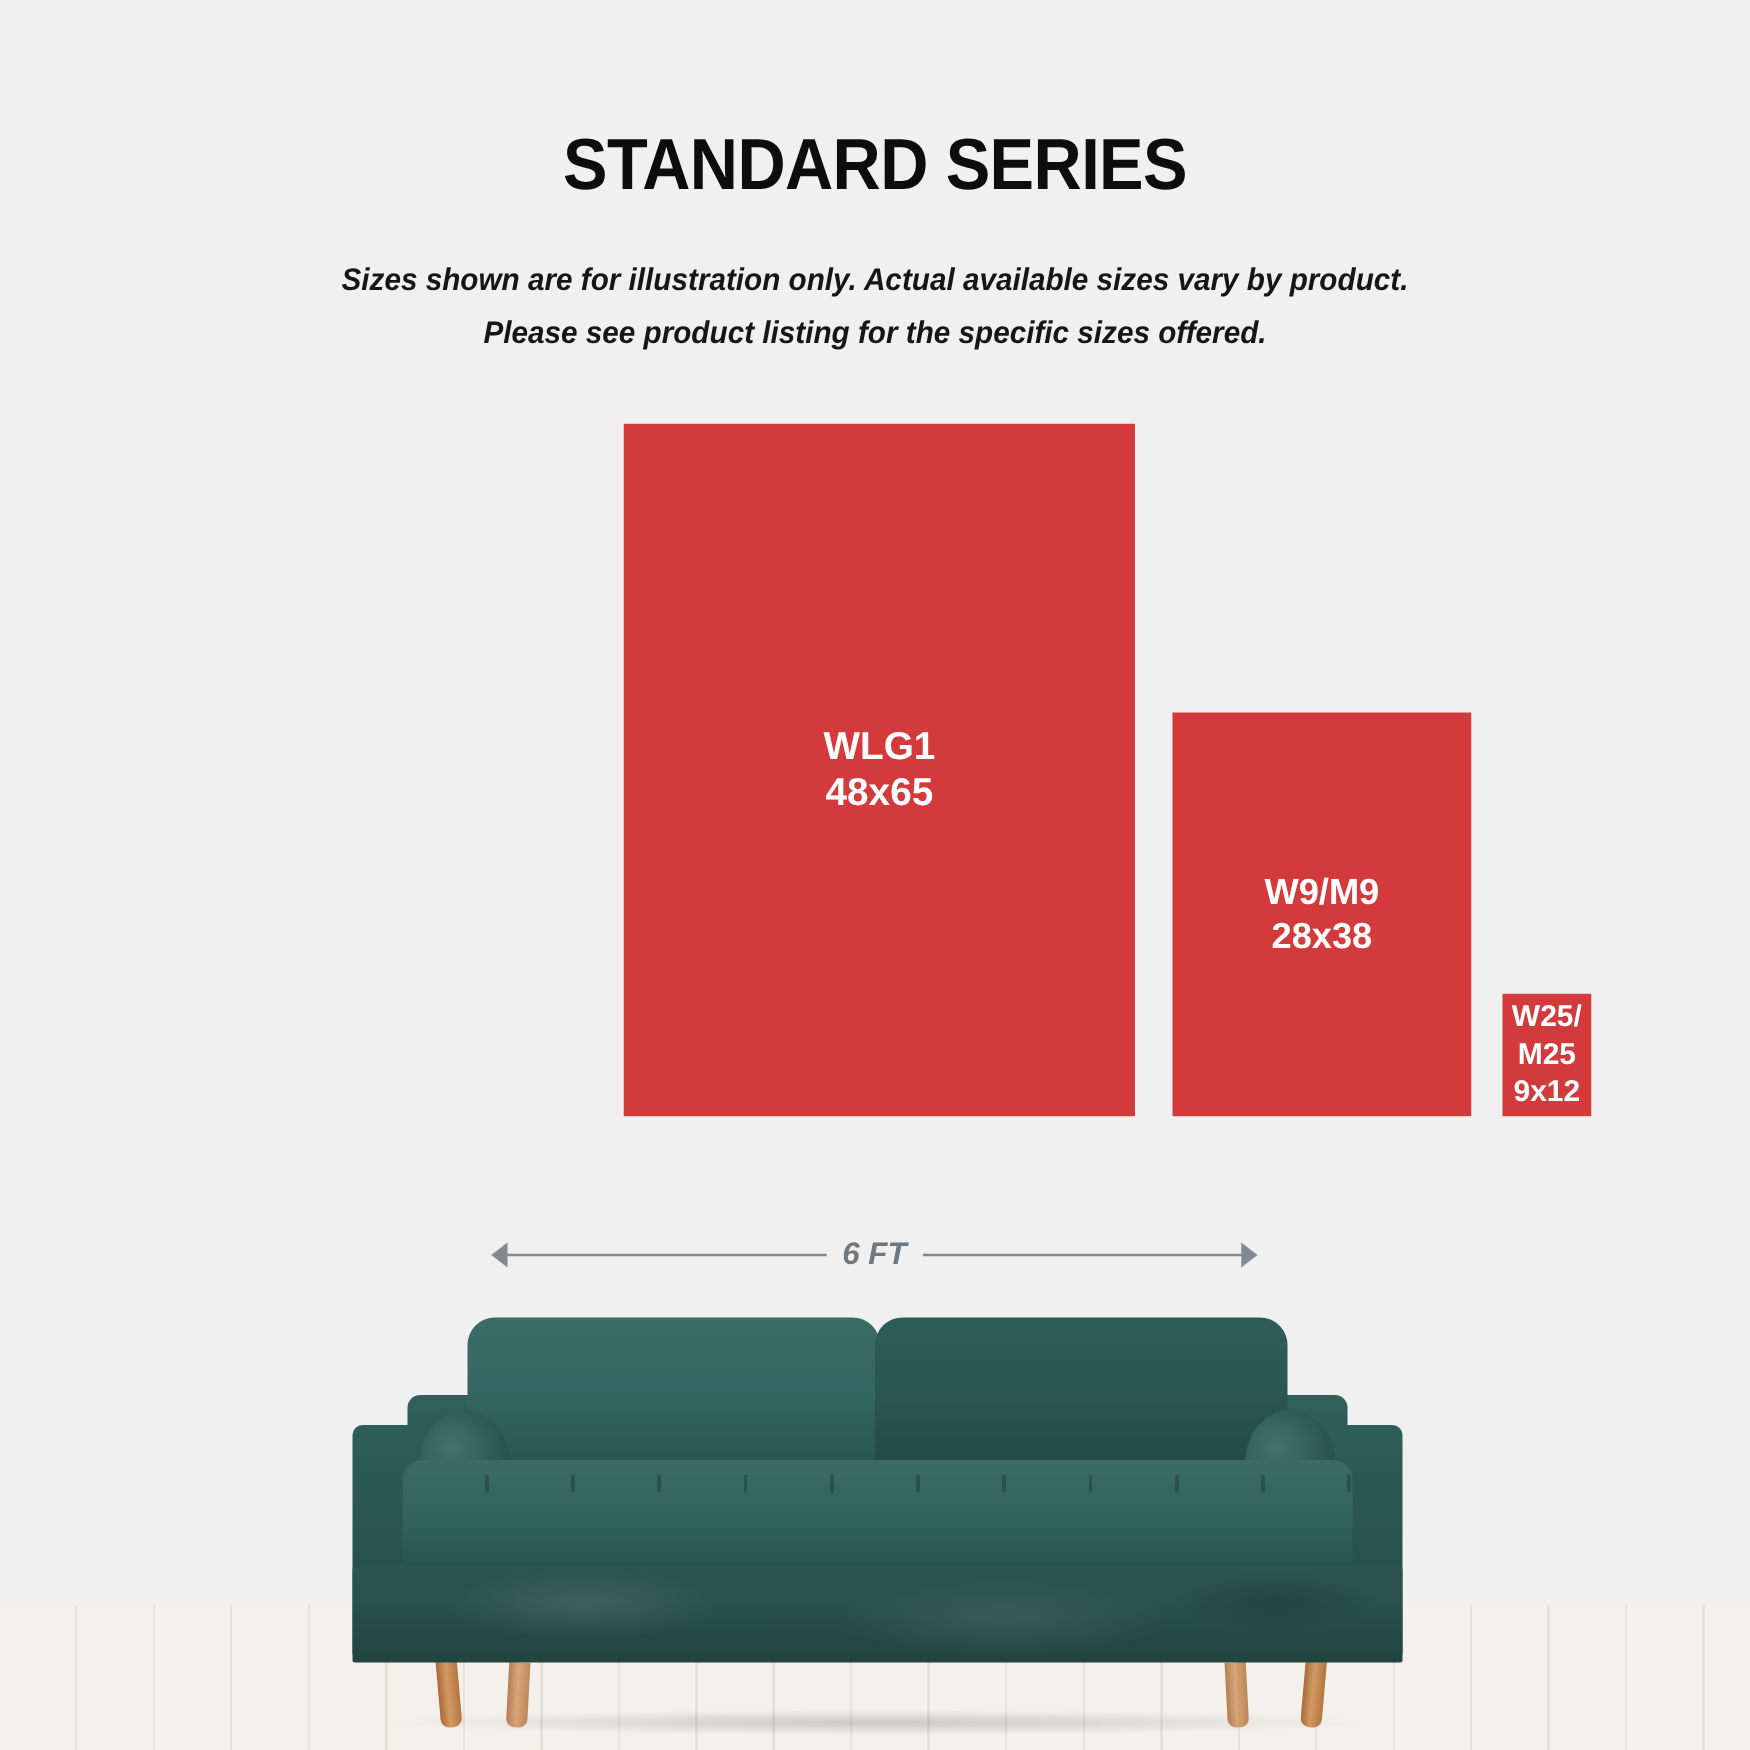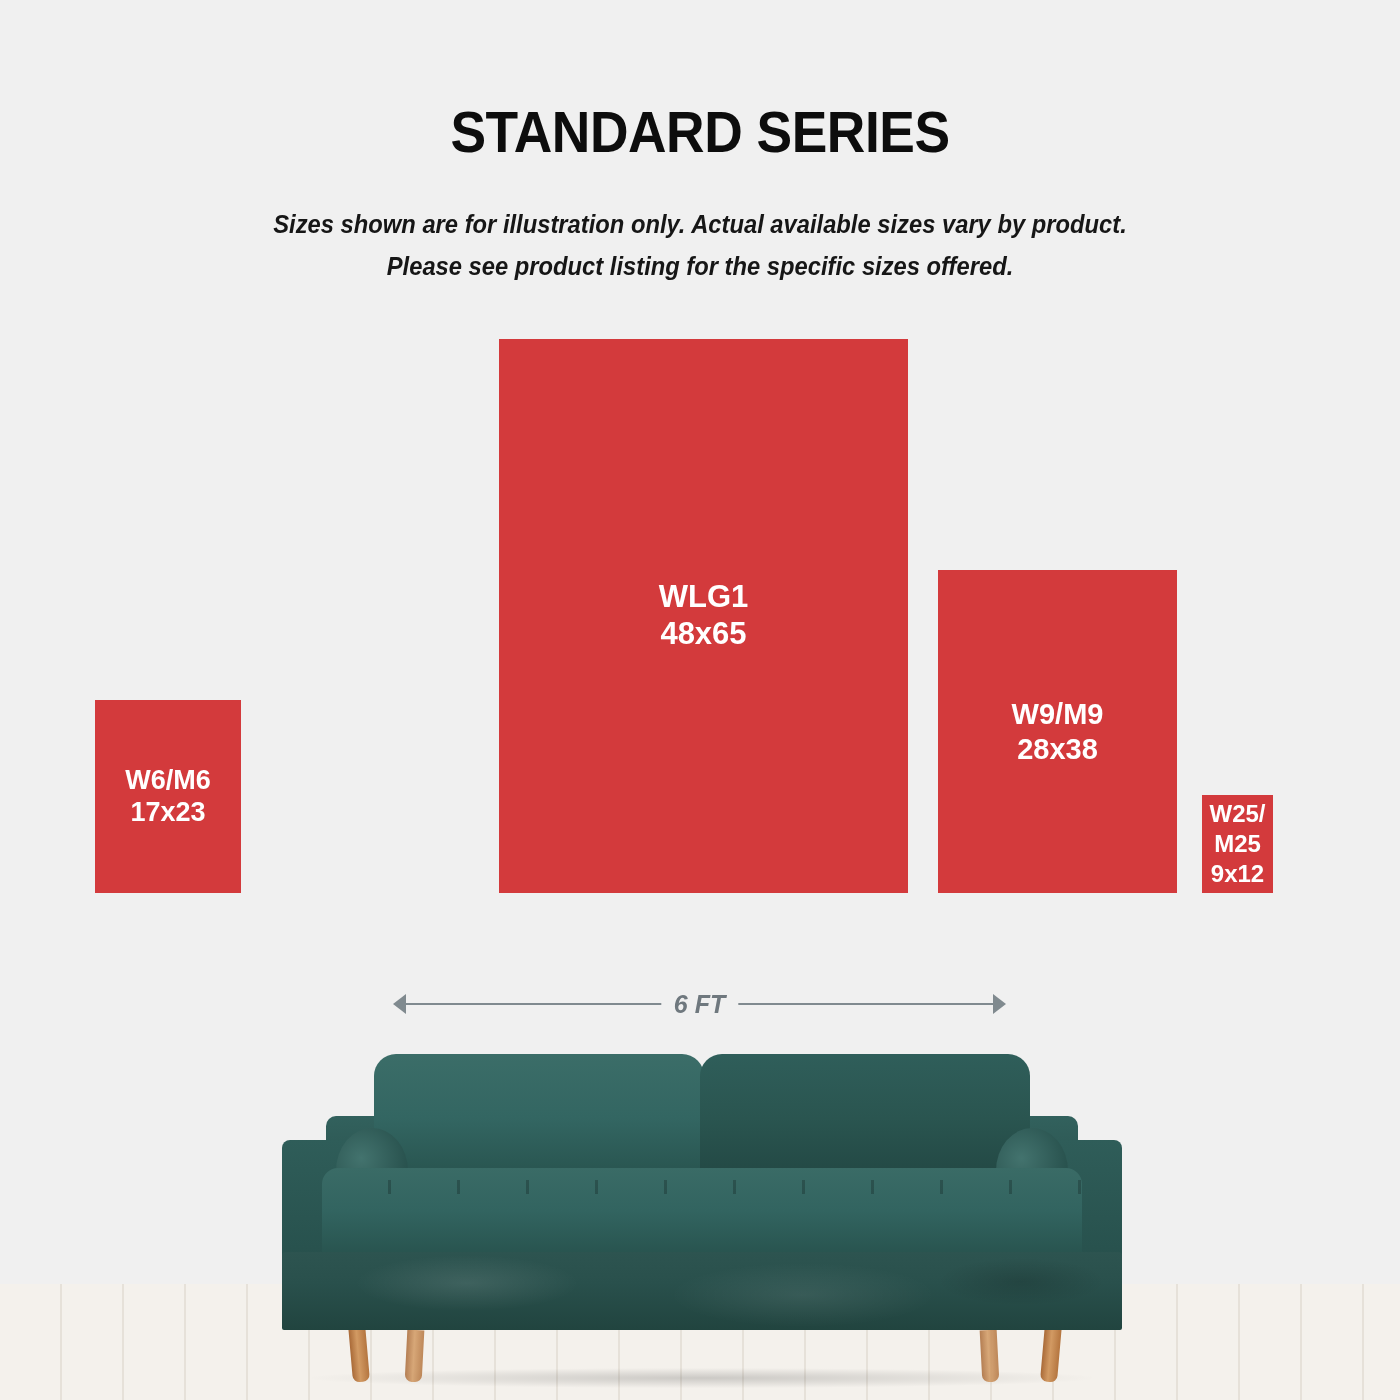--- a/index.html
+++ b/index.html
@@ -211,24 +211,20 @@
 
 <div id="page">
 
   <div id="title">STANDARD SERIES</div>
 
   <div id="subtitle">
     <div>Sizes shown are for illustration only. Actual available sizes vary by product.</div>
     <div>Please see product listing for the specific sizes offered.</div>
   </div>
 
-  <div class="frame" id="frame-w6">
-    <span class="code">W6/M6</span>
-    <span class="dim">17x23</span>
-  </div>
 
 
   <div class="frame" id="frame-wlg1">
     <span class="code">WLG1</span>
     <span class="dim">48x65</span>
   </div>
 
   <div class="frame" id="frame-w9">
     <span class="code">W9/M9</span>
     <span class="dim">28x38</span>

